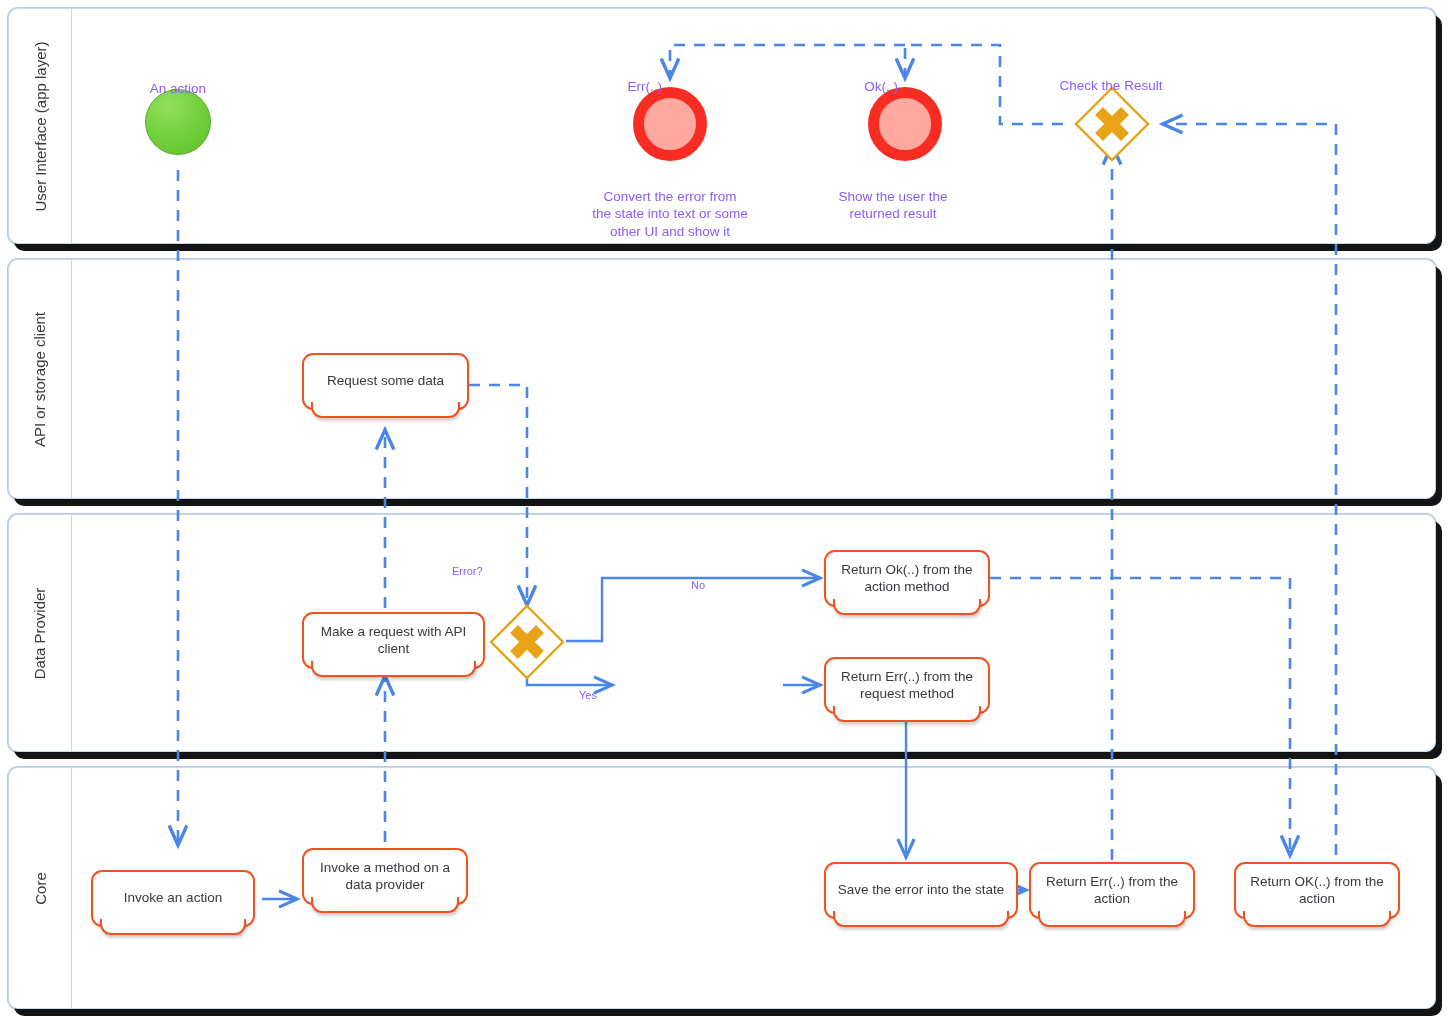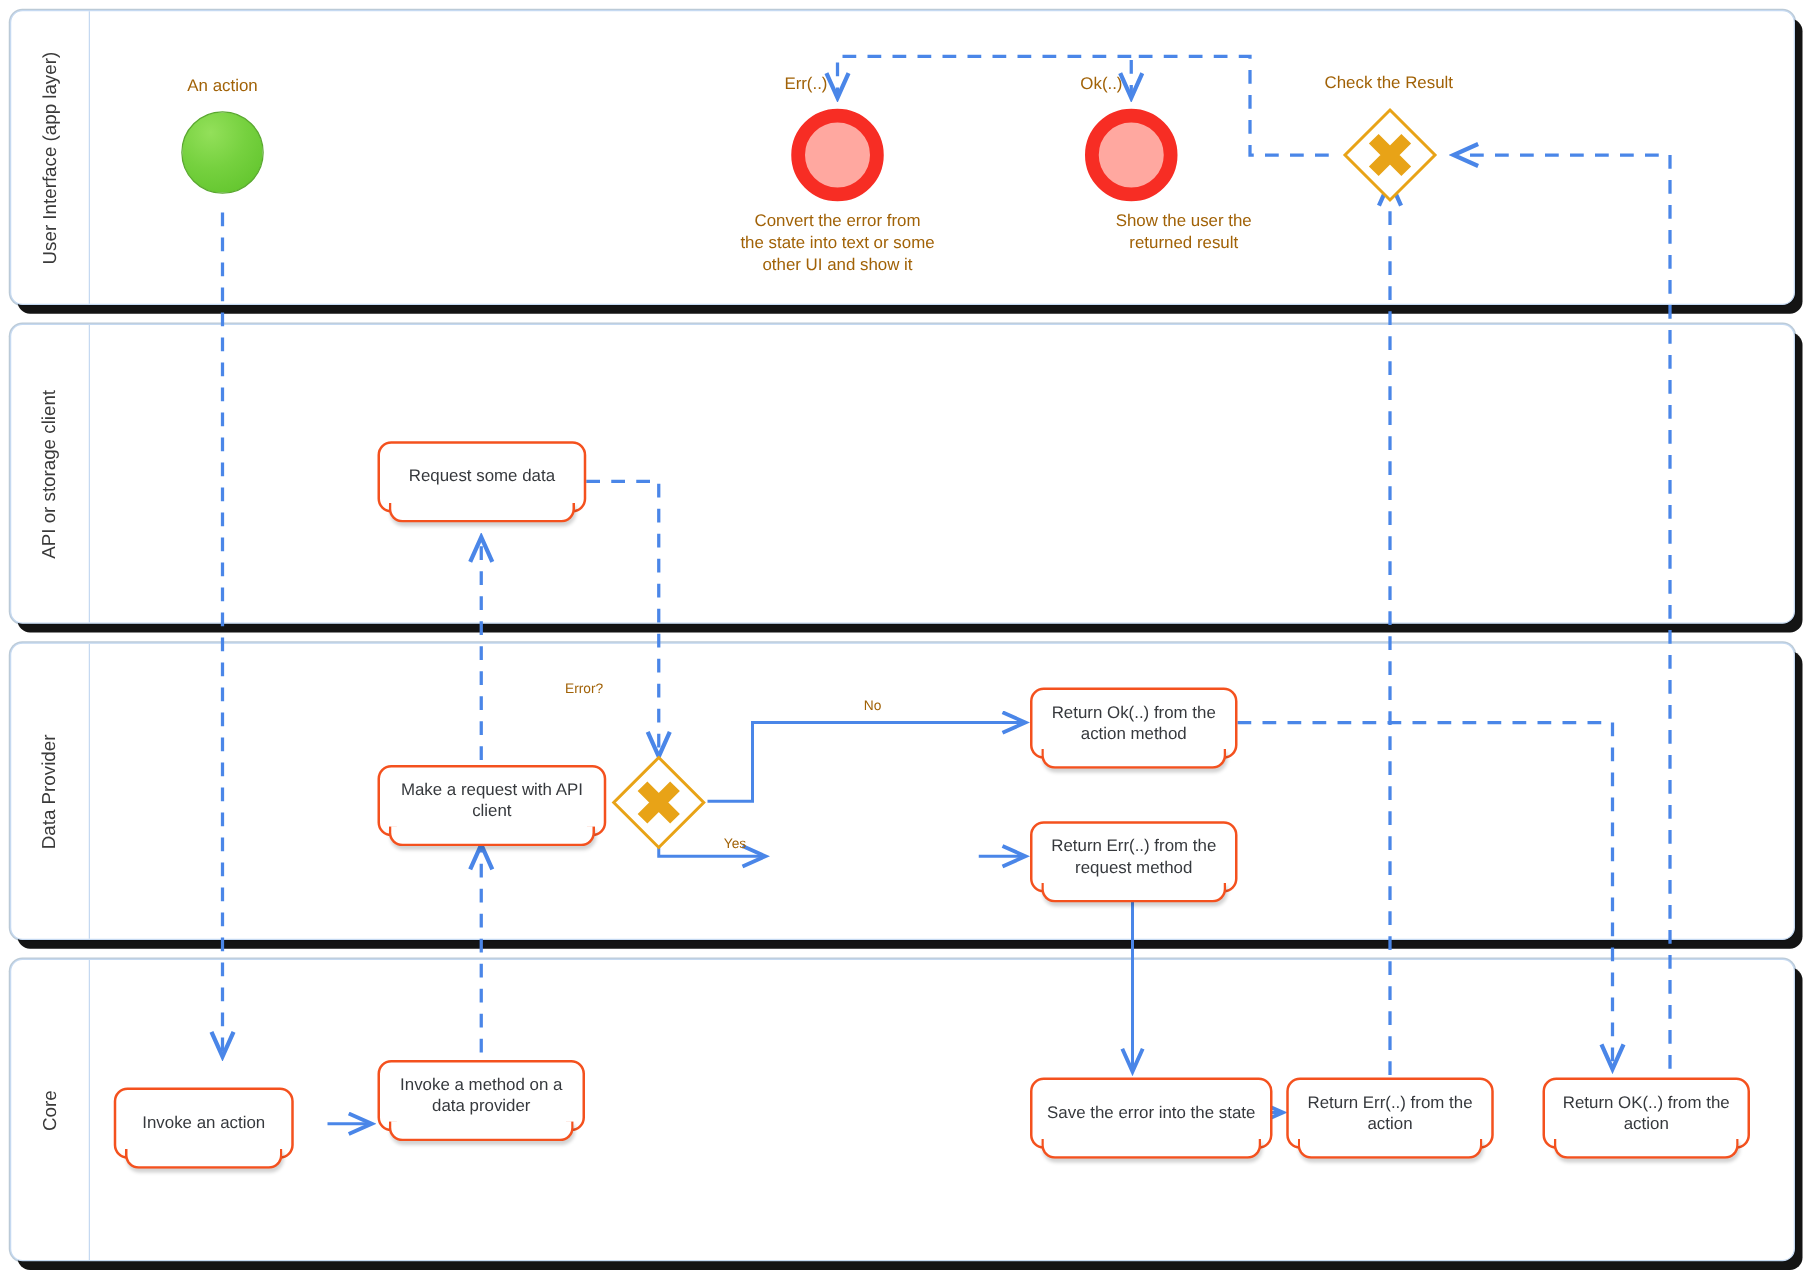--- a/index.html
+++ b/index.html
@@ -111,26 +111,27 @@
 
   
   .gateway {
     position: absolute;
     z-index: 4;
   }
 
   
   .lbl {
     position: absolute;
-    color: #a16207;
+    color: #8b5cf6;
     font-size: 13.5px;
     line-height: 1.28;
     text-align: center;
     white-space: pre-line;
     z-index: 5;
+    margin-top: 20px;
   }
   .lbl.small { font-size: 11px; }
 </style>
 </head>
 <body>
 
 <div id="canvas">
 
   <div class="lane" style="left:8px; top:8px; width:1428px; height:236px;">
     <div class="lane-divider"></div>
@@ -211,21 +212,21 @@
   <div class="event start" style="left:145px; top:89px; width:66px; height:66px;"></div>
 
   <div class="lbl" style="left:592px; top:58px; width:70px; text-align:right;">Err(..)</div>
   <div class="event end" style="left:633px; top:87px; width:74px; height:74px;"></div>
   <div class="lbl" style="left:580px; top:168px; width:180px;">Convert the error from
 the state into text or some
 other UI and show it</div>
 
   <div class="lbl" style="left:828px; top:58px; width:70px; text-align:right;">Ok(..)</div>
   <div class="event end" style="left:868px; top:87px; width:74px; height:74px;"></div>
-  <div class="lbl" style="left:862px; top:168px; width:170px;">Show the user the
+  <div class="lbl" style="left:808px; top:168px; width:170px;">Show the user the
 returned result</div>
 
   <div class="lbl" style="left:1040px; top:57px; width:142px;">Check the Result</div>
   <div class="gateway" style="left:1073px; top:85px; width:78px; height:78px;">
     <svg width="78" height="78" viewBox="0 0 78 78" xmlns="http://www.w3.org/2000/svg">
       <polygon points="39,3 75,39 39,75 3,39" fill="#ffffff" stroke="#e8a317" stroke-width="2.4"></polygon>
       <path d="M26,26 L52,52 M52,26 L26,52" stroke="#e8a317" stroke-width="11" stroke-linecap="butt" fill="none"></path>
     </svg>
   </div>
 
@@ -245,21 +246,21 @@
   <div class="lbl small" style="left:668px; top:558px; width:60px;">No</div>
   <div class="lbl small" style="left:558px; top:668px; width:60px;">Yes</div>
 
   <div class="task" style="left:824px; top:550px; width:166px; height:57px;">Return Ok(..) from the
 action method</div>
 
 
   <div class="task" style="left:824px; top:657px; width:166px; height:57px;">Return Err(..) from the
 request method</div>
 
-  <div class="task" style="left:91px; top:870px; width:144px; height:57px;">Invoke an action</div>
+  <div class="task" style="left:91px; top:870px; width:164px; height:57px;">Invoke an action</div>
 
   <div class="task" style="left:302px; top:848px; width:166px; height:57px;">Invoke a method
 on a data provider</div>
 
   <div class="task" style="left:824px; top:862px; width:194px; height:57px;">Save the error into the
 state</div>
 
   <div class="task" style="left:1029px; top:862px; width:166px; height:57px;">Return Err(..) from the
 action</div>
 

